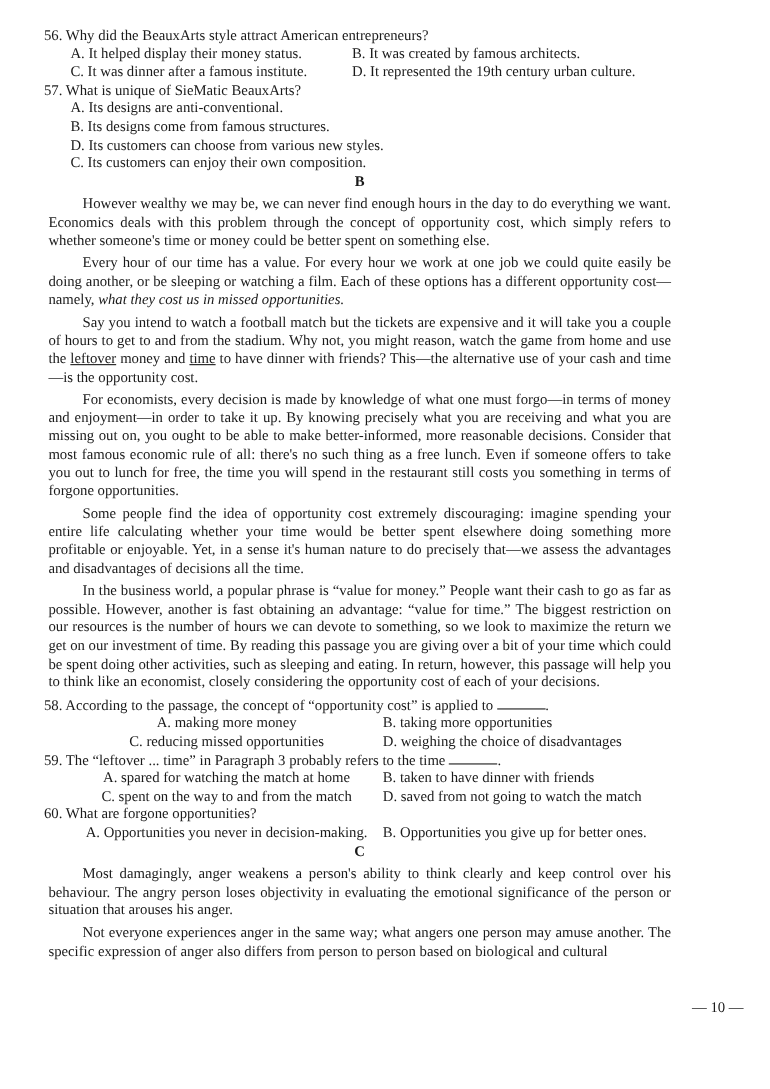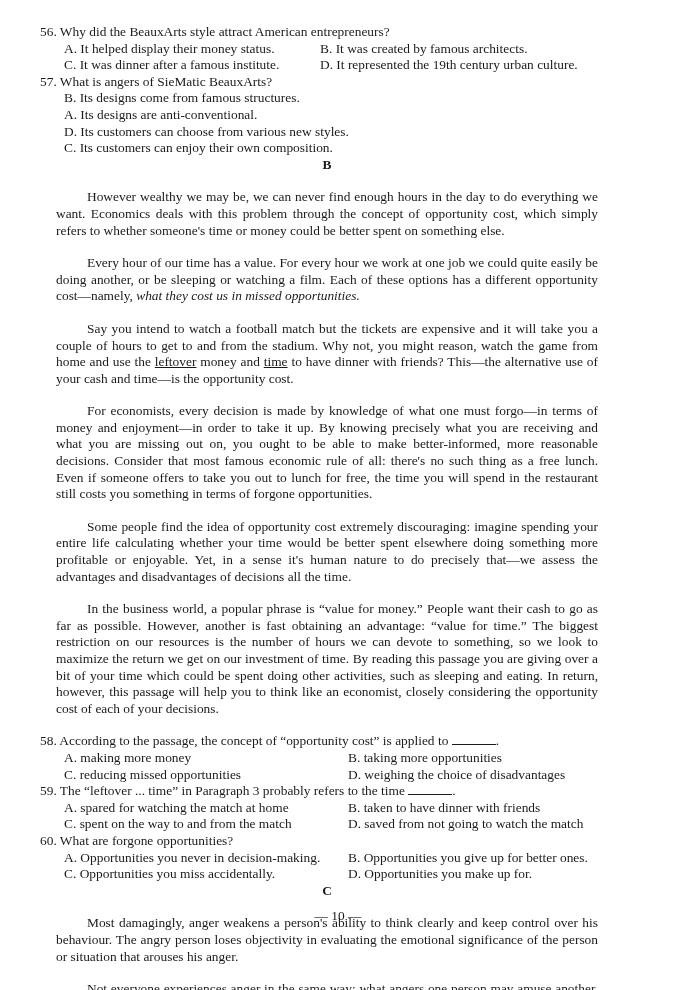--- a/index.html
+++ b/index.html
@@ -7,26 +7,26 @@
     width: 700px; height: 990px; overflow: hidden; position: relative;
     font-family: "Liberation Serif", "DejaVu Serif", serif;
     color: #1a1a1a; font-size: 13.4px;
   }
   .page { position: absolute; left: 40px; top: 24px; width: 574px; }
   .line { height: 16.6px; line-height: 16.6px; white-space: nowrap; }
   .q { padding-left: 0; }
   .opt { padding-left: 24px; }
   .row2 { display: flex; padding-left: 24px; height: 16.6px; line-height: 16.6px; white-space: nowrap; }
   .row2 .c1 { width: 256px; }
-  .row2.w2 .c1 { width: 284px; }
+  .row2.w2 .c1 { width: 284px; text-align: center; }
   .section-head { text-align: center; font-weight: bold; height: 16.6px; line-height: 16.6px; }
-  .para { text-align: justify; line-height: 16.6px; text-indent: 31px; margin: 16px; }
+  .para { text-align: justify; line-height: 16.6px; text-indent: 31px; margin: 4px; }
   .ul { text-decoration: underline; }
   .blank { display: inline-block; width: 44px; border-bottom: 1px solid #1a1a1a; height: 11px; vertical-align: baseline; }
-  .footer { position: absolute; top: 908px; left: 0; width: 676px; text-align: center; font-size: 13.4px; }
+  .footer { position: absolute; top: 908px; left: 0; width: 676px; text-align: right; font-size: 13.4px; }
   em { font-style: italic; }
 </style>
 </head>
 <body>
 
 <div class="page">
 
   <div class="line q">
     <span>56.</span>
     <span>Why did the BeauxArts style attract American entrepreneurs?</span>
@@ -35,24 +35,24 @@
     <span class="c1">A. It helped display their money status.</span>
     <span>B. It was created by famous architects.</span>
   </div>
   <div class="row2">
     <span class="c1">C. It was dinner after a famous institute.</span>
     <span>D. It represented the 19th century urban culture.</span>
   </div>
 
   <div class="line q">
     <span>57.</span>
-    <span>What is angers of SieMatic BeauxArts?</span>
+    <span>What is unique of SieMatic BeauxArts?</span>
   </div>
+  <div class="line opt">A. Its designs are anti-conventional.</div>
   <div class="line opt">B. Its designs come from famous structures.</div>
-  <div class="line opt">A. Its designs are anti-conventional.</div>
   <div class="line opt">D. Its customers can choose from various new styles.</div>
   <div class="line opt">C. Its customers can enjoy their own composition.</div>
 
   <div class="section-head">B</div>
   <p class="para">However wealthy we may be, we can never find enough hours in the day to do everything we want. Economics deals with this problem through the concept of opportunity cost, which simply refers to whether someone's time or money could be better spent on something else.</p>
   <p class="para"><span>Every hour of our time has a value. For every hour we work at one job we could quite easily be doing another, or be sleeping or watching a film. Each of these options has a different opportunity cost—namely, </span><em>what they cost us in missed opportunities.</em></p>
   <p class="para"><span>Say you intend to watch a football match but the tickets are expensive and it will take you a couple of hours to get to and from the stadium. Why not, you might reason, watch the game from home and use the </span><span class="ul">leftover</span><span> money and </span><span class="ul">time</span><span> to have dinner with friends? This—the alternative use of your cash and time—is the opportunity cost.</span></p>
   <p class="para">For economists, every decision is made by knowledge of what one must forgo—in terms of money and enjoyment—in order to take it up. By knowing precisely what you are receiving and what you are missing out on, you ought to be able to make better-informed, more reasonable decisions. Consider that most famous economic rule of all: there's no such thing as a free lunch. Even if someone offers to take you out to lunch for free, the time you will spend in the restaurant still costs you something in terms of forgone opportunities.</p>
   <p class="para">Some people find the idea of opportunity cost extremely discouraging: imagine spending your entire life calculating whether your time would be better spent elsewhere doing something more profitable or enjoyable. Yet, in a sense it's human nature to do precisely that—we assess the advantages and disadvantages of decisions all the time.</p>
   <p class="para">In the business world, a popular phrase is “value for money.” People want their cash to go as far as possible. However, another is fast obtaining an advantage: “value for time.” The biggest restriction on our resources is the number of hours we can devote to something, so we look to maximize the return we get on our investment of time. By reading this passage you are giving over a bit of your time which could be spent doing other activities, such as sleeping and eating. In return, however, this passage will help you to think like an economist, closely considering the opportunity cost of each of your decisions.</p>
@@ -86,23 +86,19 @@
   </div>
 
   <div class="line q">
     <span>60.</span>
     <span>What are forgone opportunities?</span>
   </div>
   <div class="row2 w2">
     <span class="c1">A. Opportunities you never in decision-making.</span>
     <span>B. Opportunities you give up for better ones.</span>
   </div>
-  <div class="row2 w2">
-    <span class="c1">C. Opportunities you miss accidentally.</span>
-    <span>D. Opportunities you make up for.</span>
-  </div>
 
   <div class="section-head">C</div>
   <p class="para">Most damagingly, anger weakens a person's ability to think clearly and keep control over his behaviour. The angry person loses objectivity in evaluating the emotional significance of the person or situation that arouses his anger.</p>
   <p class="para">Not everyone experiences anger in the same way; what angers one person may amuse another. The specific expression of anger also differs from person to person based on biological and cultural</p>
 </div>
 
 <div class="footer">— 10 —</div>
 
 </body></html>

